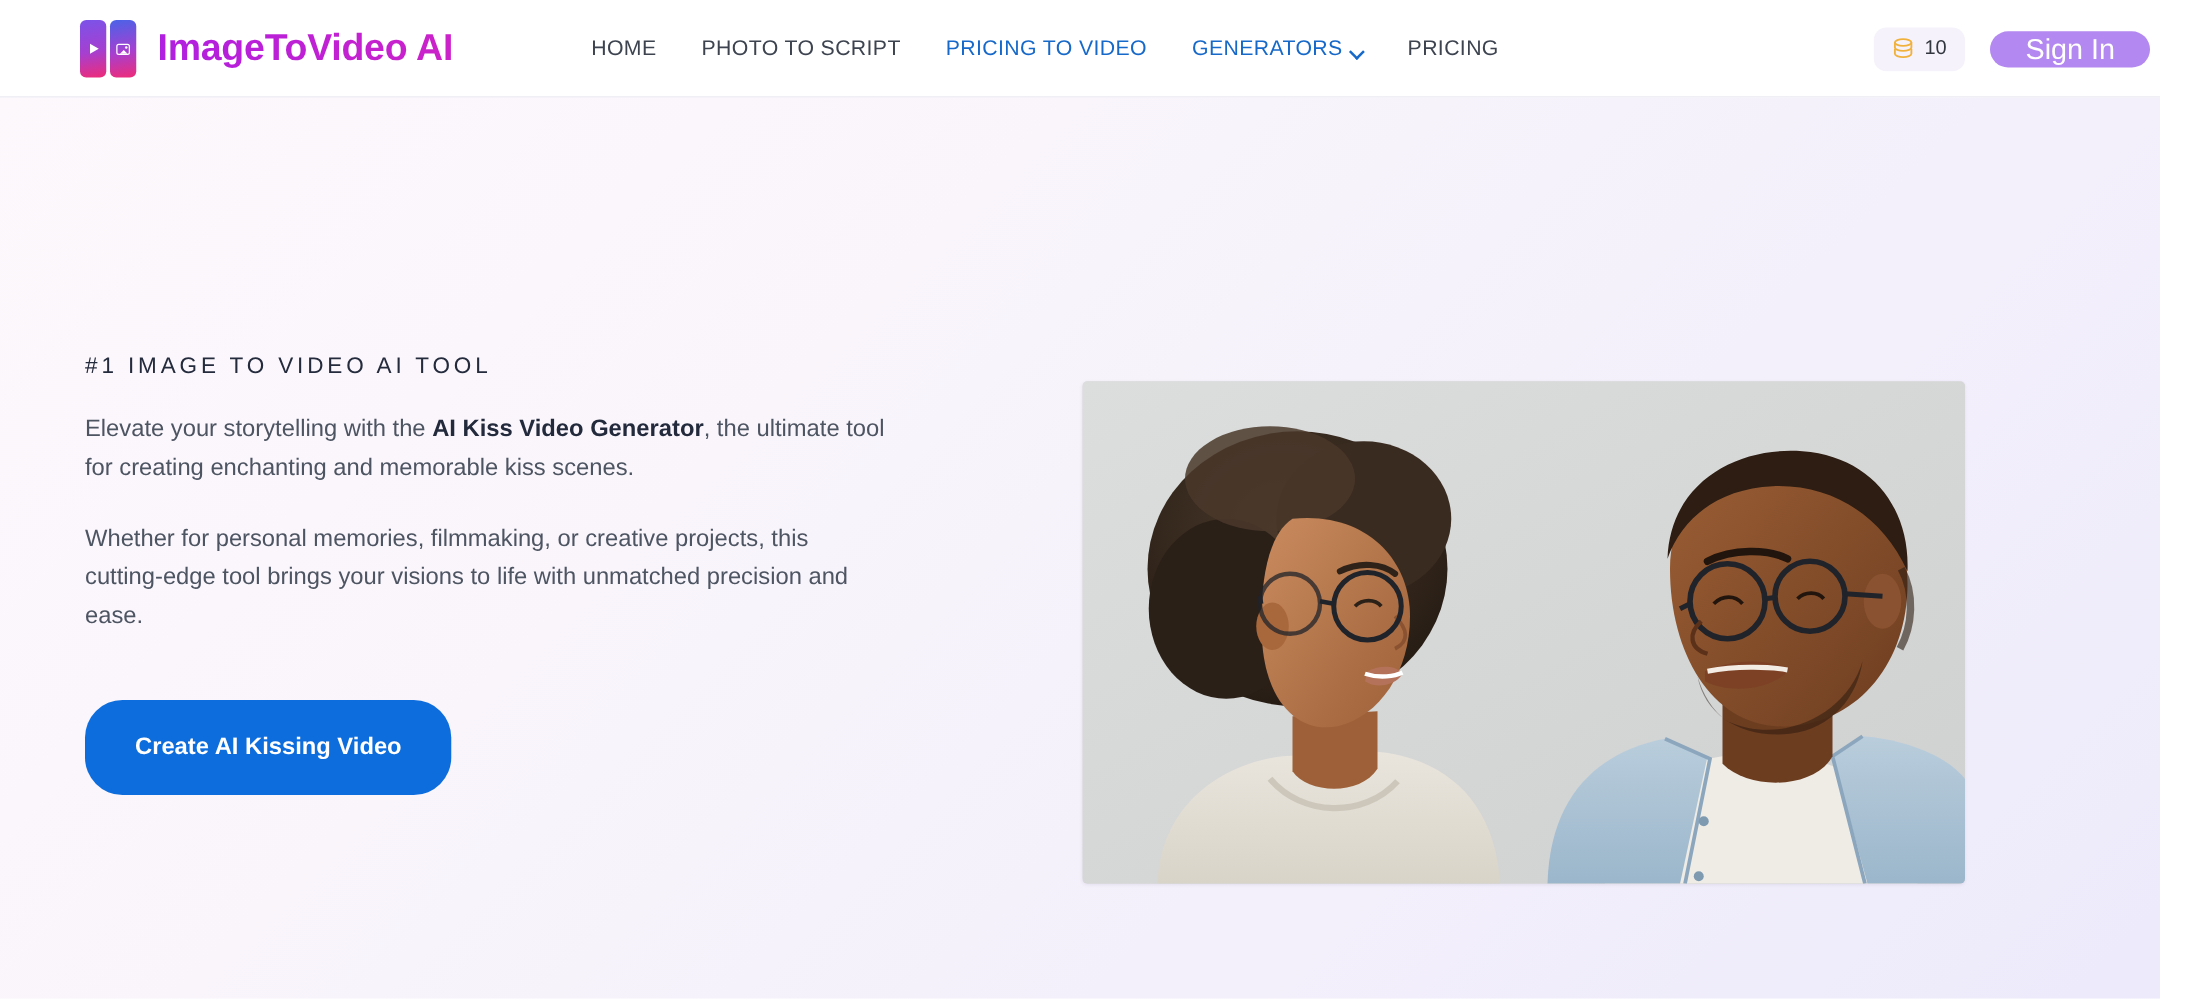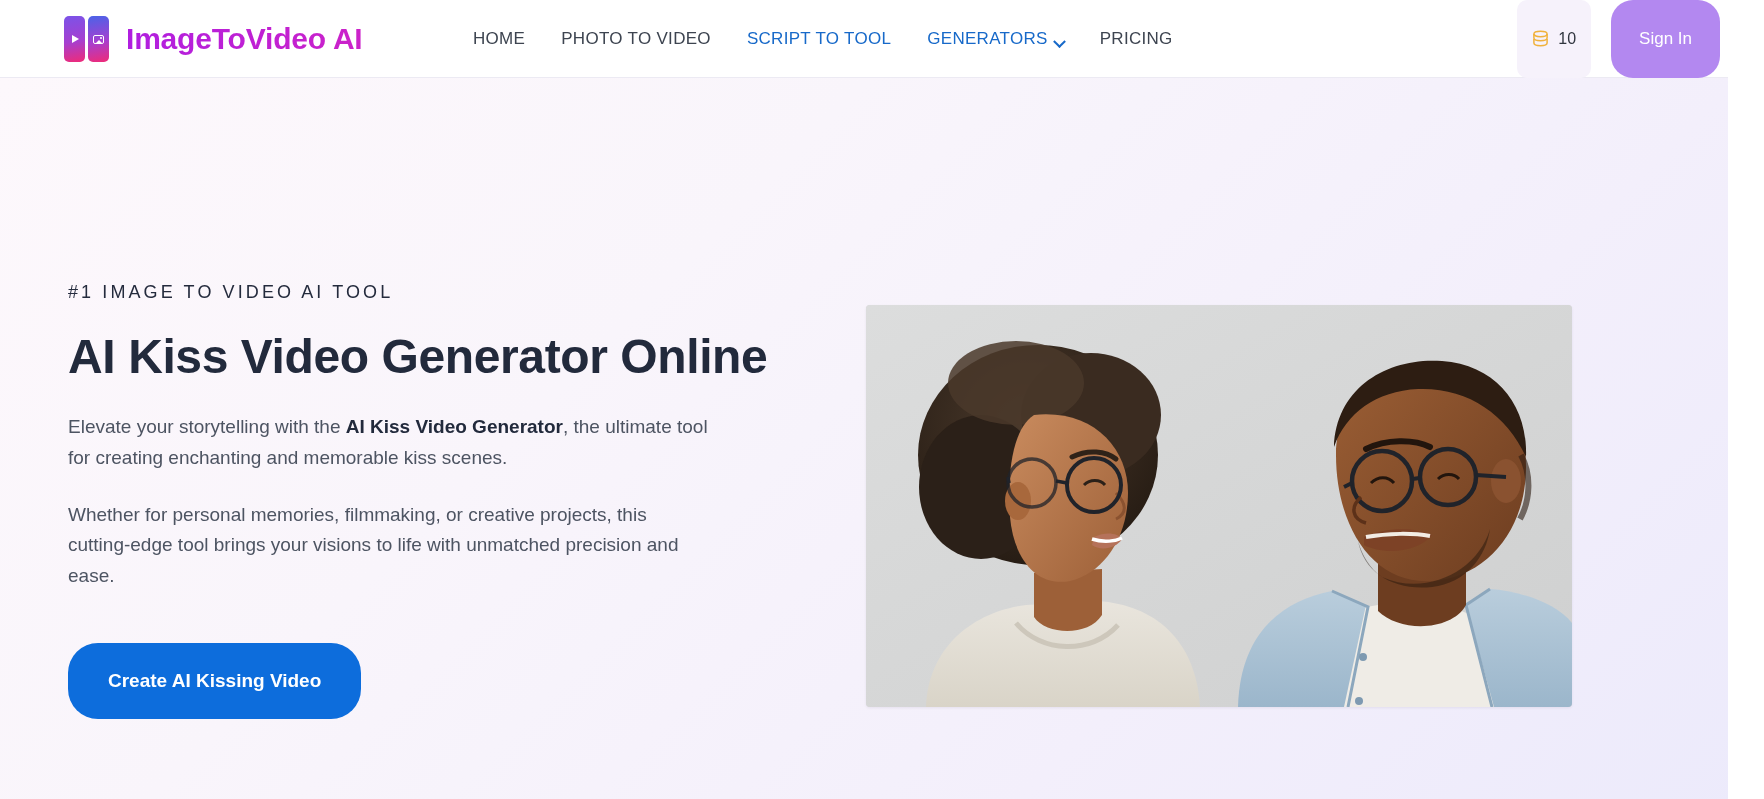--- a/index.html
+++ b/index.html
@@ -143,20 +143,21 @@
     border-bottom: 2px solid #1769c9;
     transform: rotate(45deg) translate(-2px, -2px);
   }
 
   .header-right {
     position: absolute;
     right: 44px;
     top: 0;
     height: 78px;
     display: flex;
+    align-items: center;
     gap: 20px;
   }
 
   .credits-badge {
     display: flex;
     align-items: center;
     gap: 9px;
     background: #f6f2fb;
     border-radius: 10px;
     padding: 8px 15px;
@@ -170,21 +171,21 @@
   }
 
   .credits-count {
     font-size: 16px;
     color: #31363f;
   }
 
   .signin-btn {
     background: #b388f0;
     color: #ffffff;
-    font-size: 17px;
+    font-size: 23px;
     border: none;
     border-radius: 22px;
     padding: 1px 28px;
     cursor: pointer;
     font-family: "Liberation Sans", sans-serif;
     white-space: nowrap;
   }
 
   
   .hero {
@@ -283,24 +284,24 @@
         </span>
       </span>
       <span class="brand-name">ImageToVideo AI</span>
     </a>
 
     <nav class="main-nav">
       <a class="nav-item" href="#">
         <span>HOME</span>
       </a>
       <a class="nav-item" href="#">
-        <span>PHOTO TO VIDEO</span>
+        <span>PHOTO TO SCRIPT</span>
       </a>
       <a class="nav-item accent" href="#">
-        <span>SCRIPT TO TOOL</span>
+        <span>PRICING TO VIDEO</span>
       </a>
       <a class="nav-item accent" href="#">
         <span>GENERATORS</span>
         <span class="chevron"></span>
       </a>
       <a class="nav-item" href="#">
         <span>PRICING</span>
       </a>
     </nav>
 
@@ -315,21 +316,20 @@
       </div>
       <button class="signin-btn">Sign In</button>
     </div>
   </header>
 
   <section class="hero">
     <div class="hero-inner">
 
       <div class="hero-text">
         <div class="eyebrow">#1 IMAGE TO VIDEO AI TOOL</div>
-        <h1 class="hero-title">AI Kiss Video Generator Online</h1>
 
         <p class="hero-para">
           <span>Elevate your storytelling with the </span><b>AI Kiss Video Generator</b><span>, the ultimate tool for creating enchanting and memorable kiss scenes.</span>
         </p>
 
         <p class="hero-para">Whether for personal memories, filmmaking, or creative projects, this cutting-edge tool brings your visions to life with unmatched precision and ease.</p>
 
         <button class="cta-btn">Create AI Kissing Video</button>
       </div>
 

